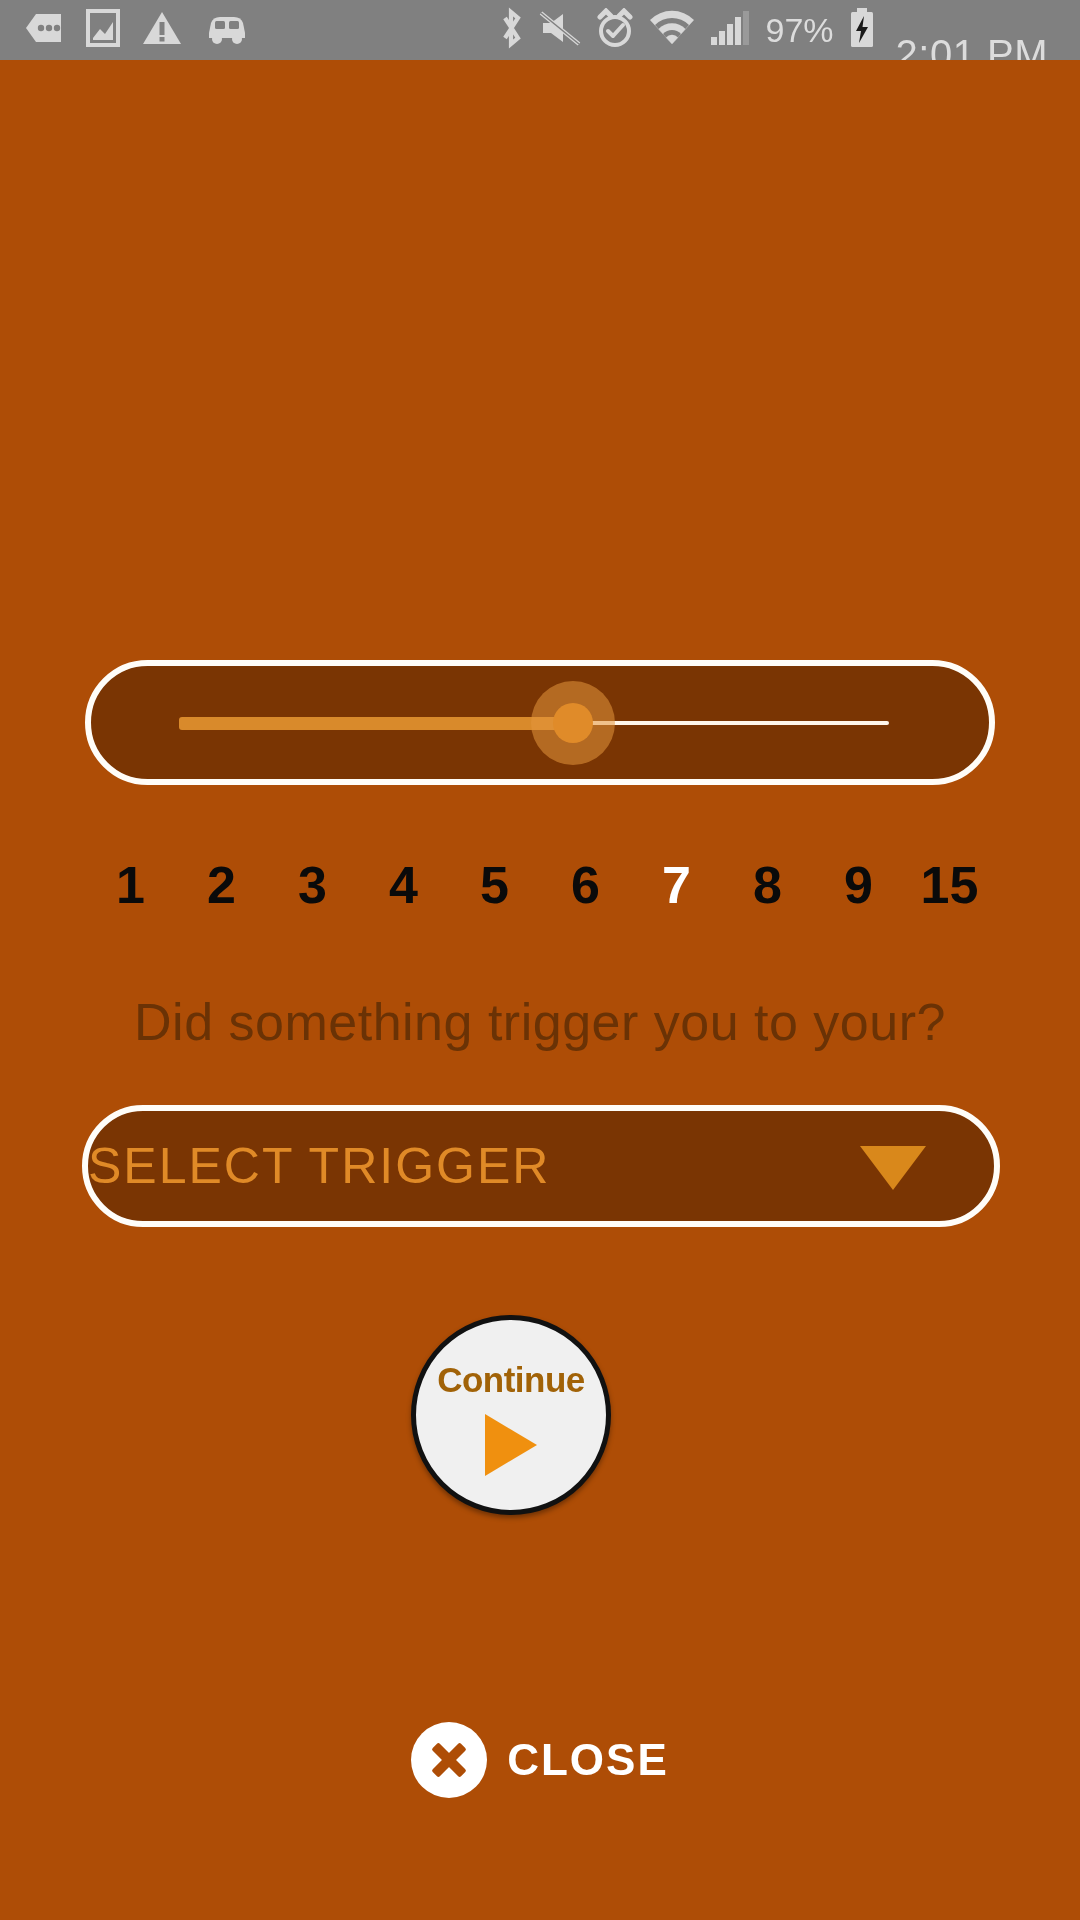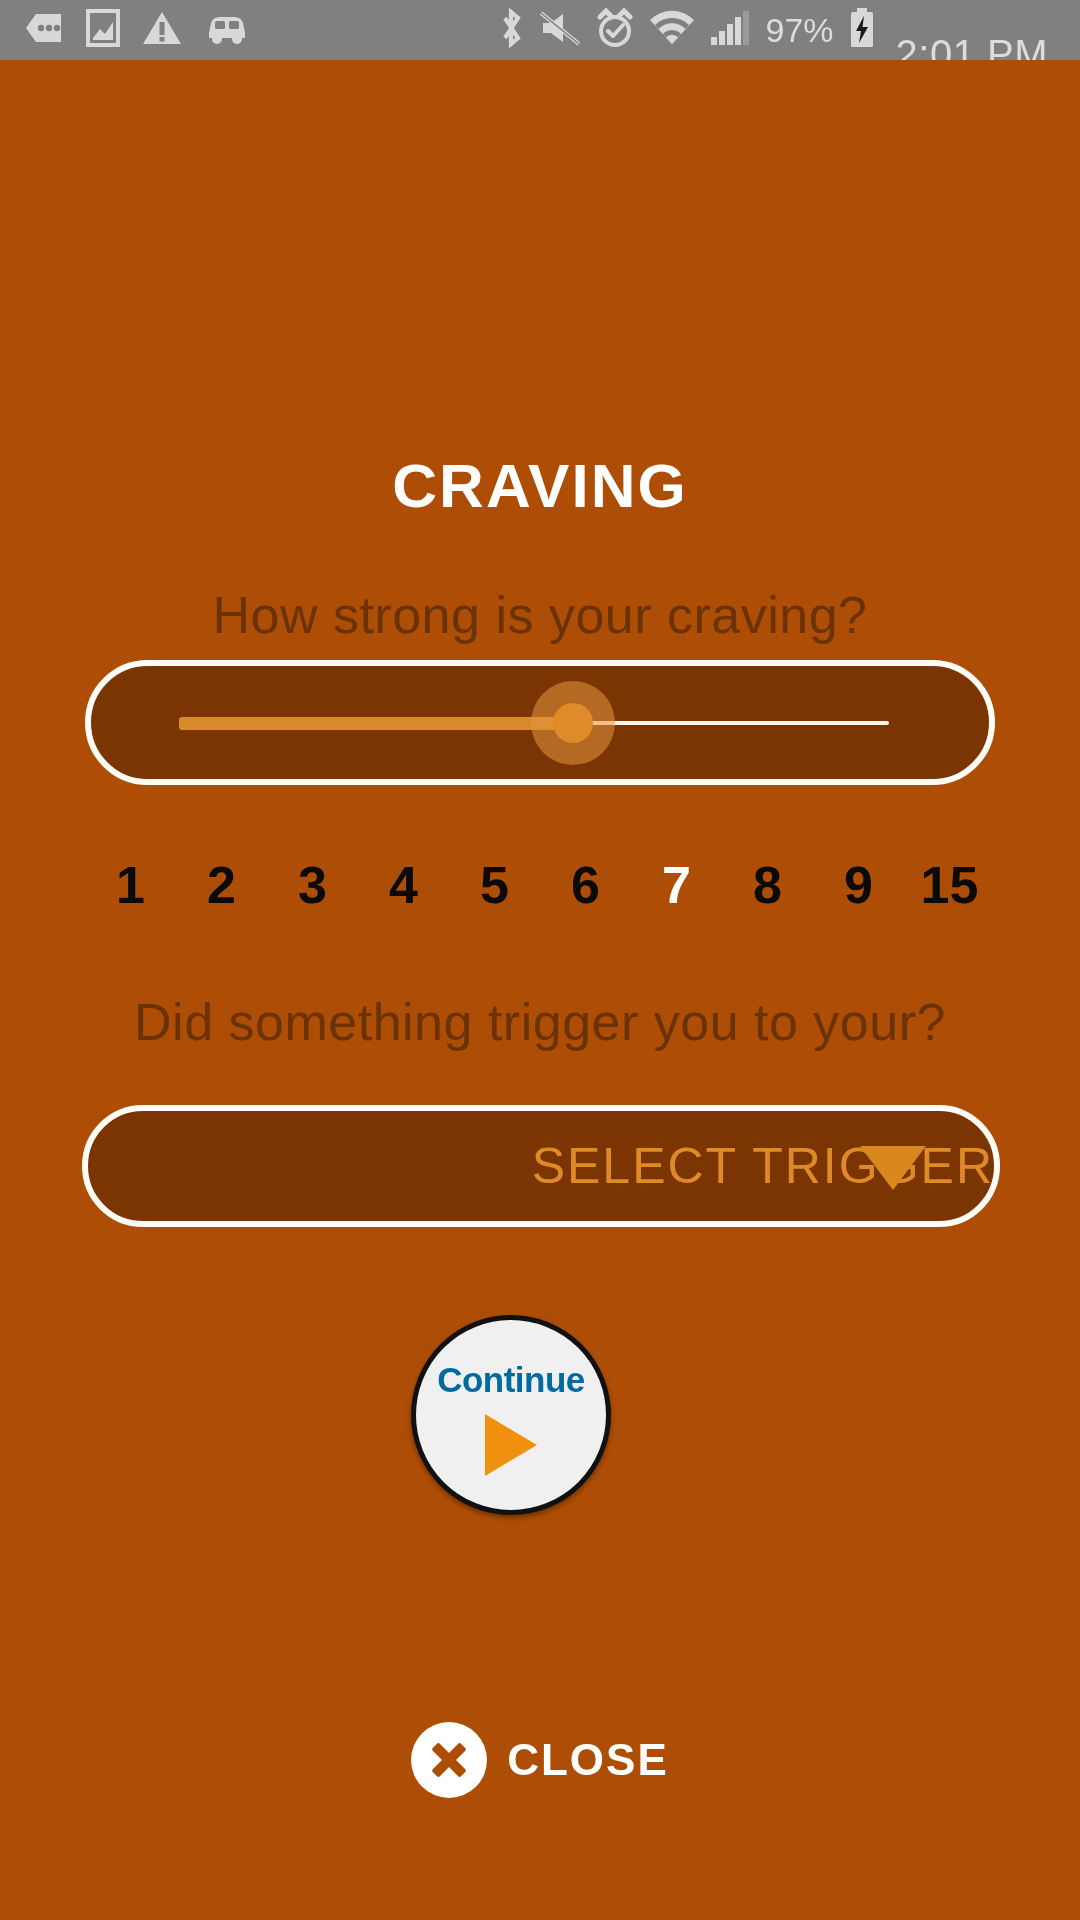--- a/index.html
+++ b/index.html
@@ -108,21 +108,21 @@
   }
   .scale-num.active{ color:#FFFFFF; }
 
   
   .select-trigger{
     position:absolute; left:82px; top:1045px;
     width:918px; height:122px;
     background:#7A3503;
     border:6px solid #FFFDF8;
     border-radius:61px;
-    display:flex; align-items:center; justify-content:flex-end;
+    display:flex; align-items:center; justify-content:flex-start;
   }
   .select-trigger-label{
     color:#E08A27;
     font-size:50px; font-weight:normal;
     letter-spacing:2px;
   }
   .caret{
     position:absolute; right:68px; top:50%;
     margin-top:-20px;
     width:0; height:0;
@@ -136,21 +136,21 @@
     position:absolute; left:411px; top:1255px;
     width:200px; height:200px;
     border-radius:50%;
     background:#F0F0F0;
     border:5px solid #111111;
     box-shadow:0 3px 5px rgba(0,0,0,0.35);
     display:flex; flex-direction:column;
     align-items:center; justify-content:center;
   }
   .continue-label{
-    color:#0369a1;
+    color:#a16207;
     font-size:35px; font-weight:bold;
     letter-spacing:-0.5px;
     margin-top:6px;
   }
   .play-tri{
     margin-top:14px;
     width:0; height:0;
     border-top:31px solid transparent;
     border-bottom:31px solid transparent;
     border-left:52px solid #F0900F;
@@ -278,23 +278,21 @@
         <path d="M16 9 L8 24 L13 24 L11 36 L20 20 L14.5 20 Z" fill="#1A1A1A"></path>
       </svg>
     </span>
 
     <span class="sb-time">2:01 PM</span>
   </div>
 </div>
 
 <div class="screen">
 
-  <div class="title">CRAVING</div>
-
-  <div class="question q1">How strong is your craving?</div>
+
 
   <div class="slider-box">
     <div class="slider-inner">
       <div class="track-right"></div>
       <div class="track-left"></div>
       <div class="thumb-halo"></div>
       <div class="thumb"></div>
     </div>
   </div>
 

